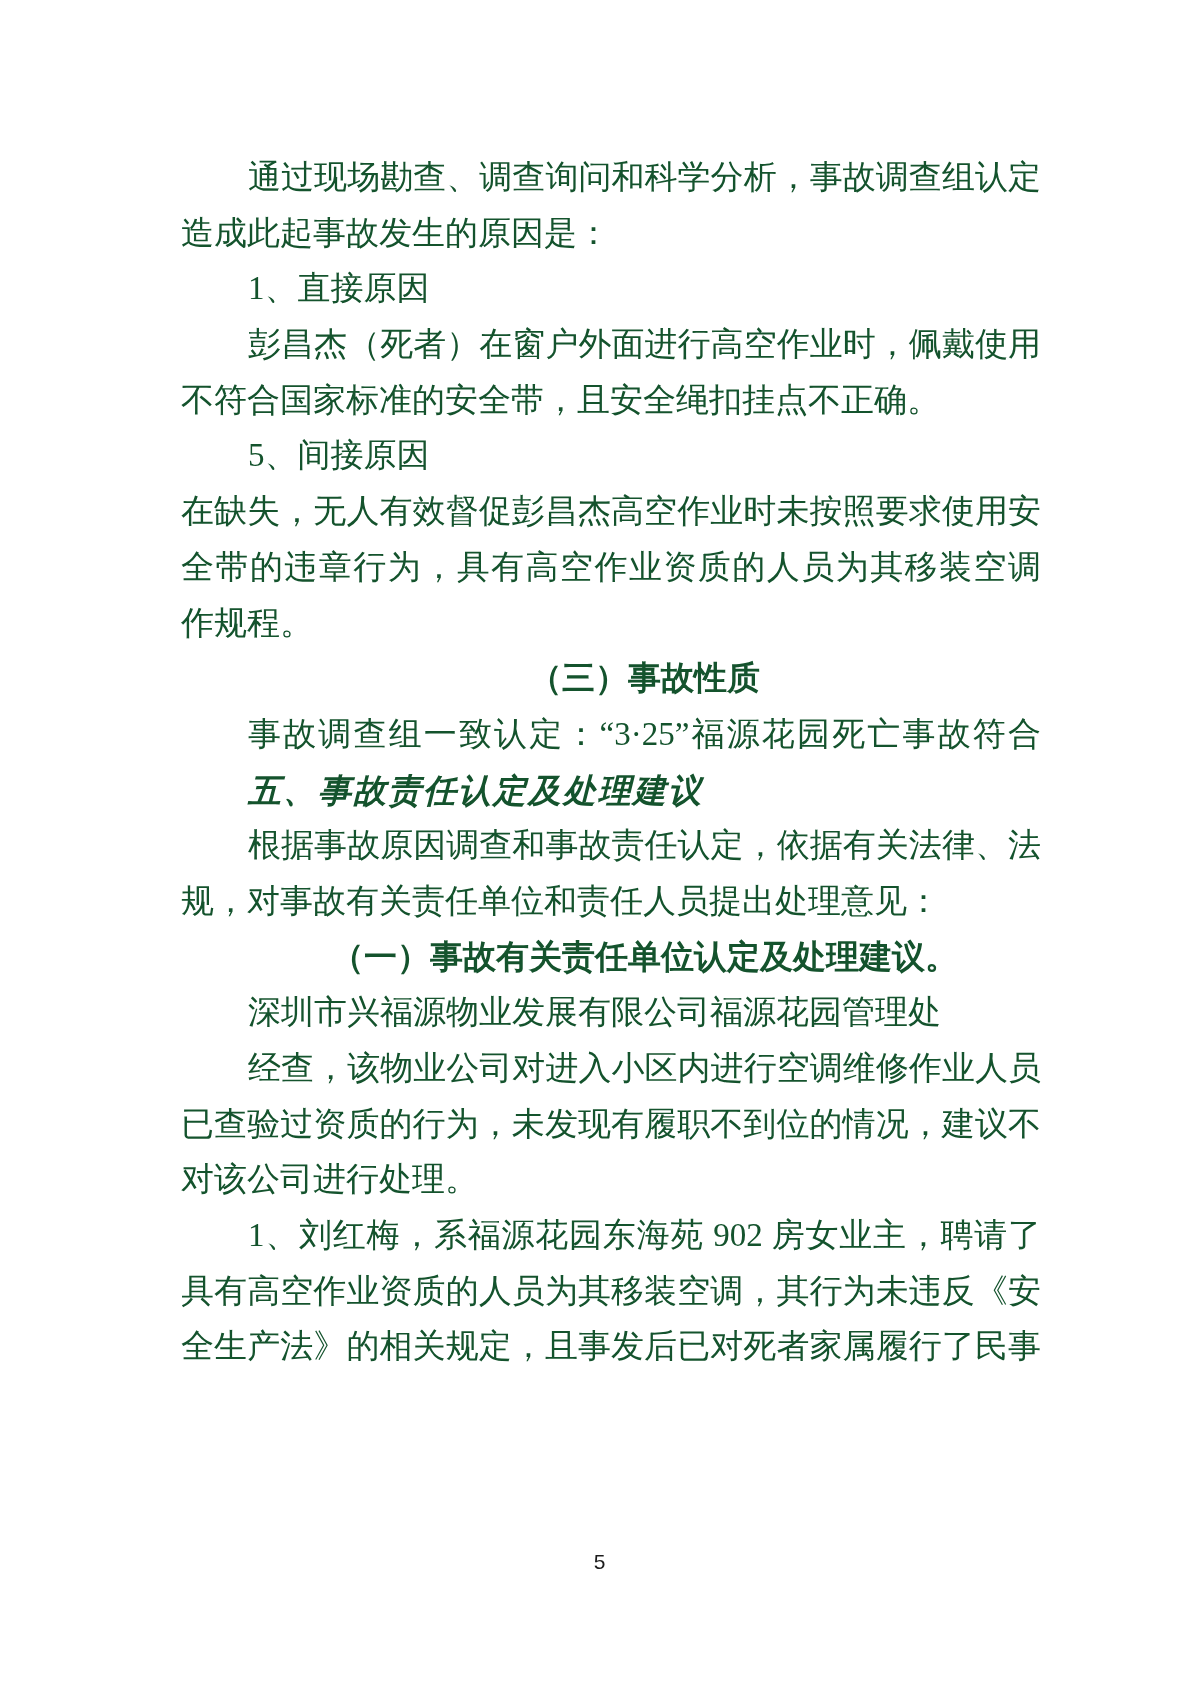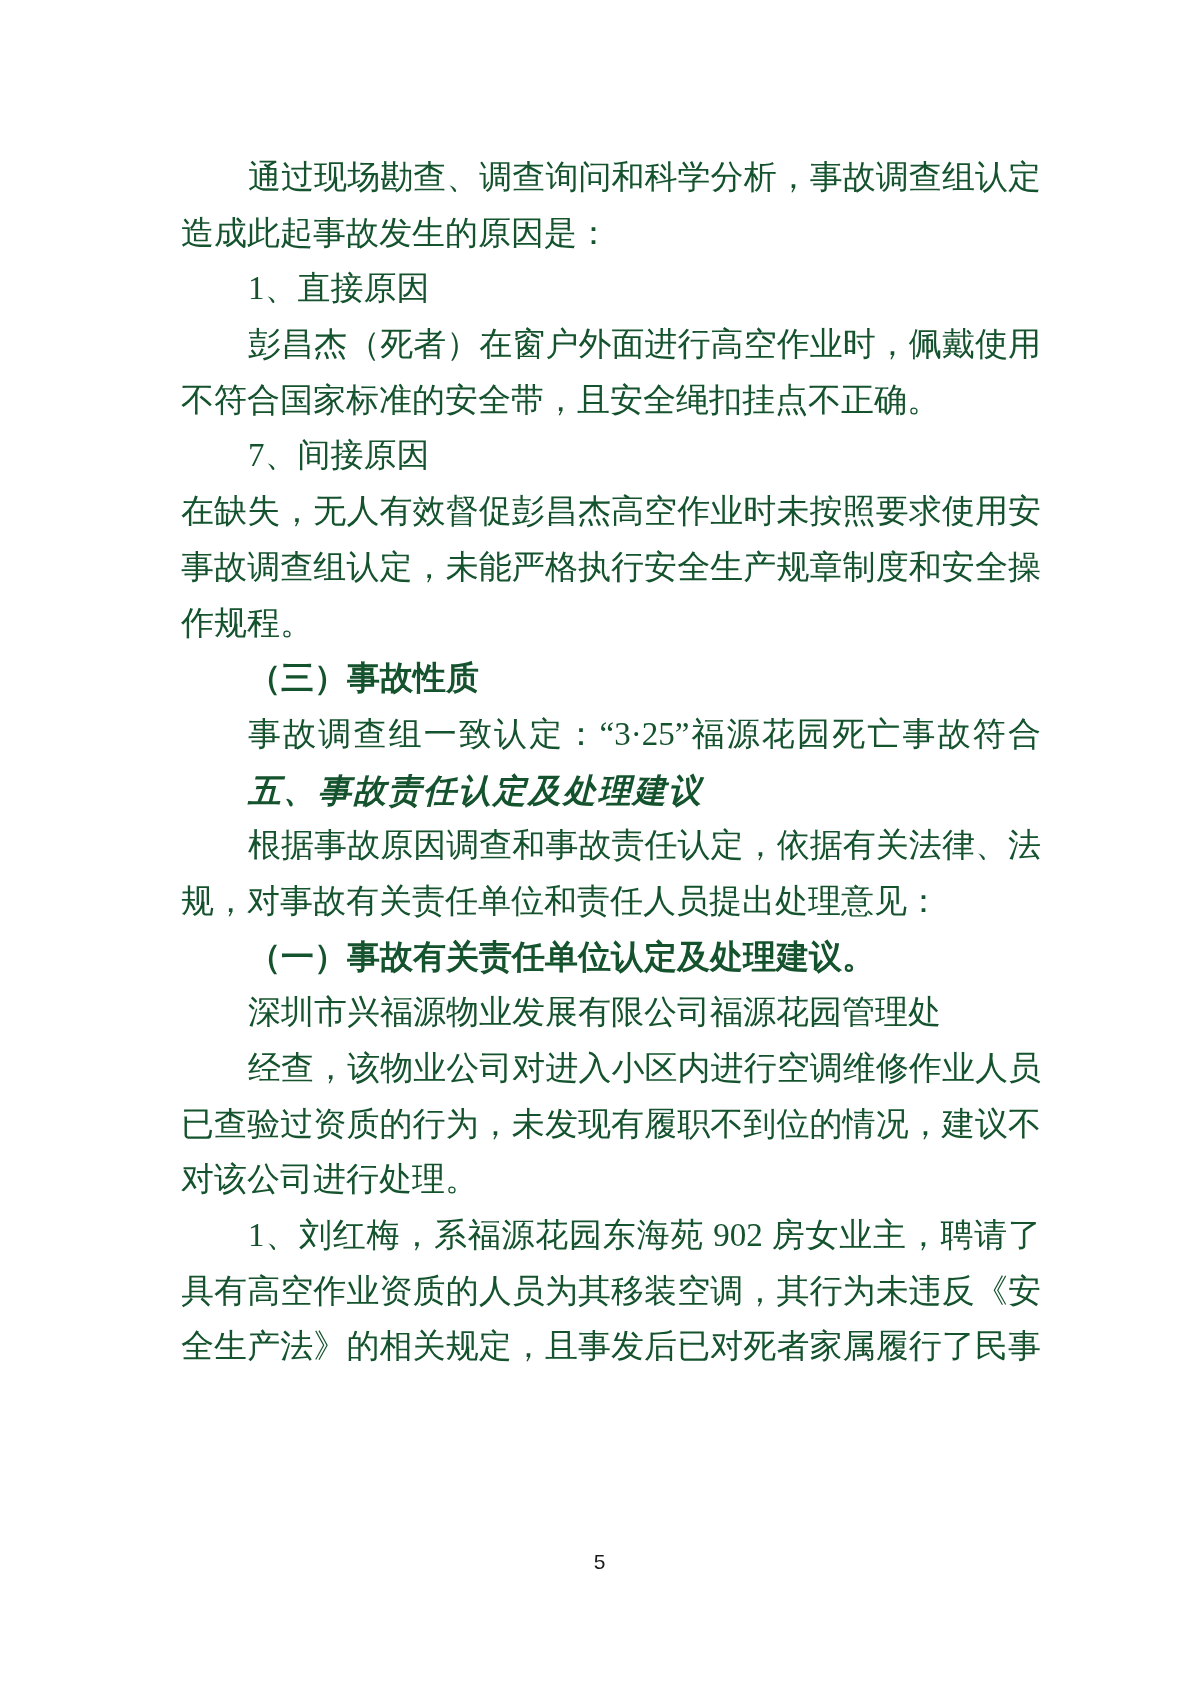--- a/index.html
+++ b/index.html
@@ -33,20 +33,21 @@
   .line.fill {
     text-align: justify;
     text-align-last: justify;
     -moz-text-align-last: justify;
   }
   .line.indent {
     text-indent: 67px;
   }
   .line.heading {
     font-weight: bold;
+    text-align: center;
   }
   .line.heading-major {
     font-weight: bold;
     font-family: "Liberation Sans", "DejaVu Sans", sans-serif;
     letter-spacing: 2px;
     font-style: italic;
   }
   .page-number {
     position: absolute;
     top: 1548px;
@@ -62,23 +63,23 @@
 </head>
 <body>
 
 <div class="page">
   <div class="doc-body" id="doc-body">
       <div class="line indent fill">通过现场勘查、调查询问和科学分析，事故调查组认定</div>
       <div class="line">造成此起事故发生的原因是：</div>
       <div class="line indent">1、直接原因</div>
       <div class="line indent fill">彭昌杰（死者）在窗户外面进行高空作业时，佩戴使用</div>
       <div class="line">不符合国家标准的安全带，且安全绳扣挂点不正确。</div>
-      <div class="line indent">7、间接原因</div>
+      <div class="line indent">5、间接原因</div>
       <div class="line fill">在缺失，无人有效督促彭昌杰高空作业时未按照要求使用安</div>
-      <div class="line fill">事故调查组认定，未能严格执行安全生产规章制度和安全操</div>
+      <div class="line fill">全带的违章行为，具有高空作业资质的人员为其移装空调</div>
       <div class="line">作规程。</div>
       <div class="line indent heading">（三）事故性质</div>
       <div class="line indent fill">事故调查组一致认定：“3·25”福源花园死亡事故符合</div>
       <div class="line indent heading-major">五、事故责任认定及处理建议</div>
       <div class="line indent fill">根据事故原因调查和事故责任认定，依据有关法律、法</div>
       <div class="line">规，对事故有关责任单位和责任人员提出处理意见：</div>
       <div class="line indent heading">（一）事故有关责任单位认定及处理建议。</div>
       <div class="line indent">深圳市兴福源物业发展有限公司福源花园管理处</div>
       <div class="line indent fill">经查，该物业公司对进入小区内进行空调维修作业人员</div>
       <div class="line fill">已查验过资质的行为，未发现有履职不到位的情况，建议不</div>

